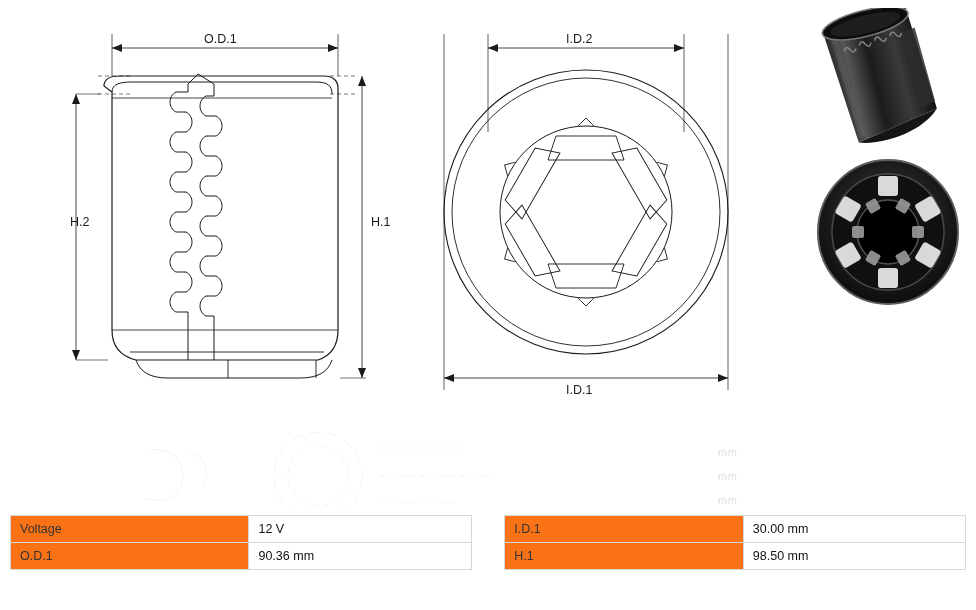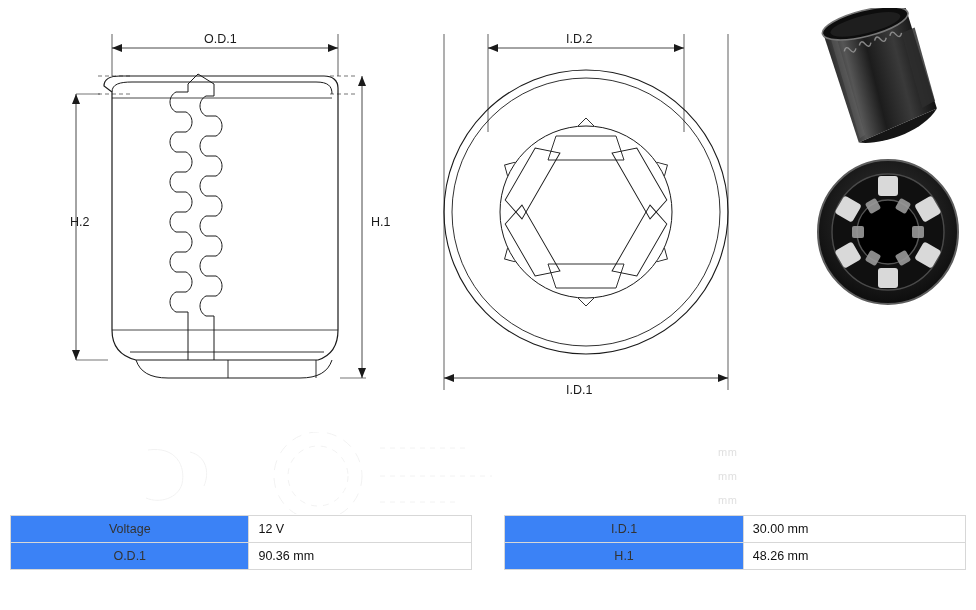--- a/index.html
+++ b/index.html
@@ -49,22 +49,22 @@
     font-size:12.5px;
     table-layout:fixed;
   }
   .spec td{
     border:1px solid #d7d7d7;
     height:26px;
     padding:0 9px;
     background:#ffffff;
   }
   .spec td.k{
-    background:#3b82f6;
-    text-align:center;
+    background:#f97316;
+    text-align:left;
     color:#333;
     width:200px;
   }
   .spec td.v{
     text-align:left;
     color:#111;
     width:185px;
   }
   .spec td.gap{
     border:none;
@@ -312,18 +312,18 @@
         <td class="v">12 V</td>
         <td class="gap"></td>
         <td class="k">I.D.1</td>
         <td class="v">30.00 mm</td>
       </tr>
       <tr>
         <td class="k">O.D.1</td>
         <td class="v">90.36 mm</td>
         <td class="gap"></td>
         <td class="k">H.1</td>
-        <td class="v">48.26 mm</td>
+        <td class="v">98.50 mm</td>
       </tr>
     </tbody>
   </table>
 
 </div>
 
 </body></html>

